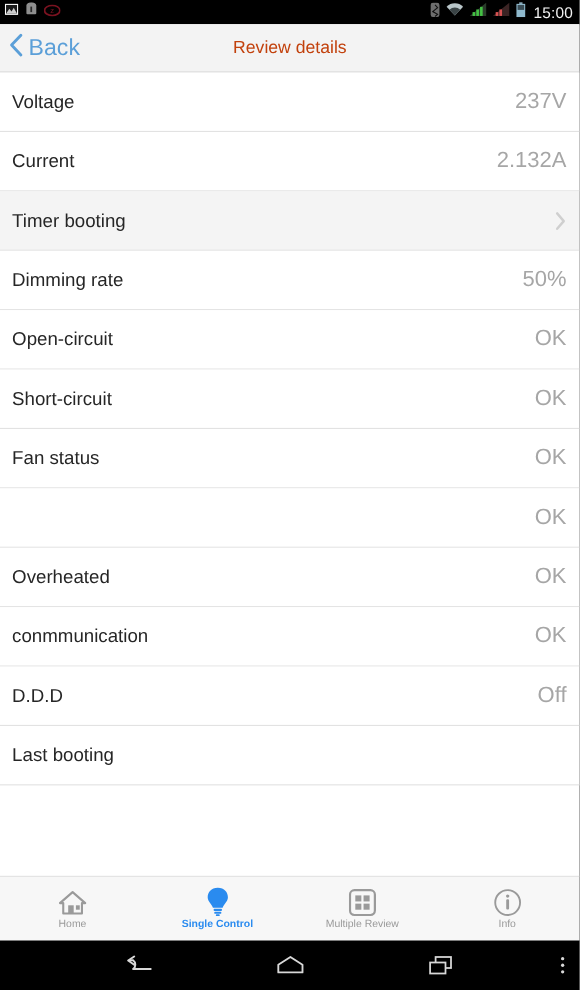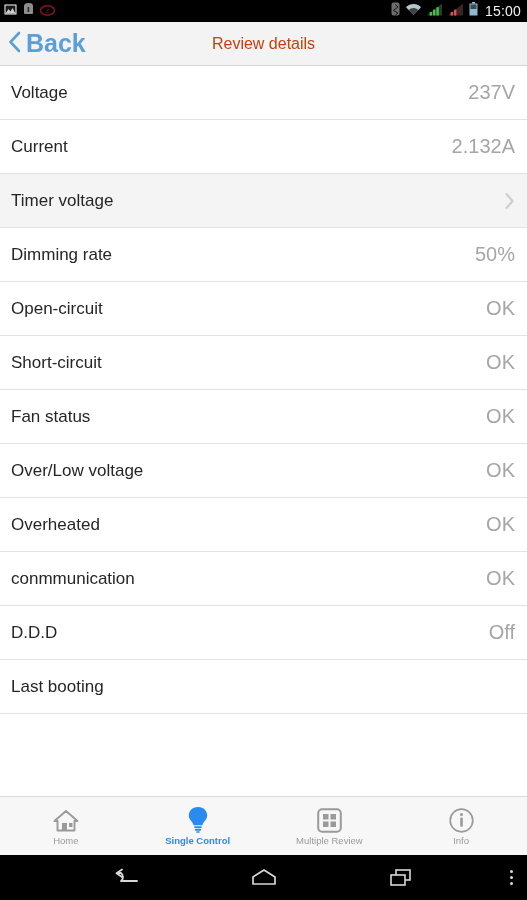--- a/index.html
+++ b/index.html
@@ -65,23 +65,22 @@
   .back-btn {
     display: flex;
     align-items: center;
     gap: 5px;
     padding-left: 8px;
     cursor: pointer;
     z-index: 2;
   }
   .back-label {
     color: #5b9fd8;
-    font-size: 25px;
-    font-family: "Liberation Sans", sans-serif;
-    font-weight: bold;
+    font-size: 21px;
+    font-family: "Liberation Sans", sans-serif;
   }
   .header-title {
     position: absolute;
     left: 0;
     right: 0;
     text-align: center;
     font-size: 16px;
     color: #c2410c;
     font-family: "Liberation Sans", sans-serif;
     pointer-events: none;
@@ -284,21 +283,21 @@
   <div class="list" id="detail-list">
       <div class="row">
         <span class="row-label">Voltage</span>
         <span class="row-value">237V</span>
       </div>
       <div class="row">
         <span class="row-label">Current</span>
         <span class="row-value">2.132A</span>
       </div>
       <div class="row highlight">
-        <span class="row-label">Timer voltage</span>
+        <span class="row-label">Timer booting</span>
         <span class="row-chevron">
           <svg width="11" height="18" viewBox="0 0 11 18">
             <path d="M2.5 2 L8.5 9 L2.5 16" fill="none" stroke="#cfcfcf" stroke-width="2.2" stroke-linecap="round" stroke-linejoin="round"></path>
           </svg>
         </span>
       </div>
       <div class="row">
         <span class="row-label">Dimming rate</span>
         <span class="row-value">50%</span>
       </div>
@@ -308,21 +307,20 @@
       </div>
       <div class="row">
         <span class="row-label">Short-circuit</span>
         <span class="row-value">OK</span>
       </div>
       <div class="row">
         <span class="row-label">Fan status</span>
         <span class="row-value">OK</span>
       </div>
       <div class="row">
-        <span class="row-label">Over/Low voltage</span>
         <span class="row-value">OK</span>
       </div>
       <div class="row">
         <span class="row-label">Overheated</span>
         <span class="row-value">OK</span>
       </div>
       <div class="row">
         <span class="row-label">conmmunication</span>
         <span class="row-value">OK</span>
       </div>

